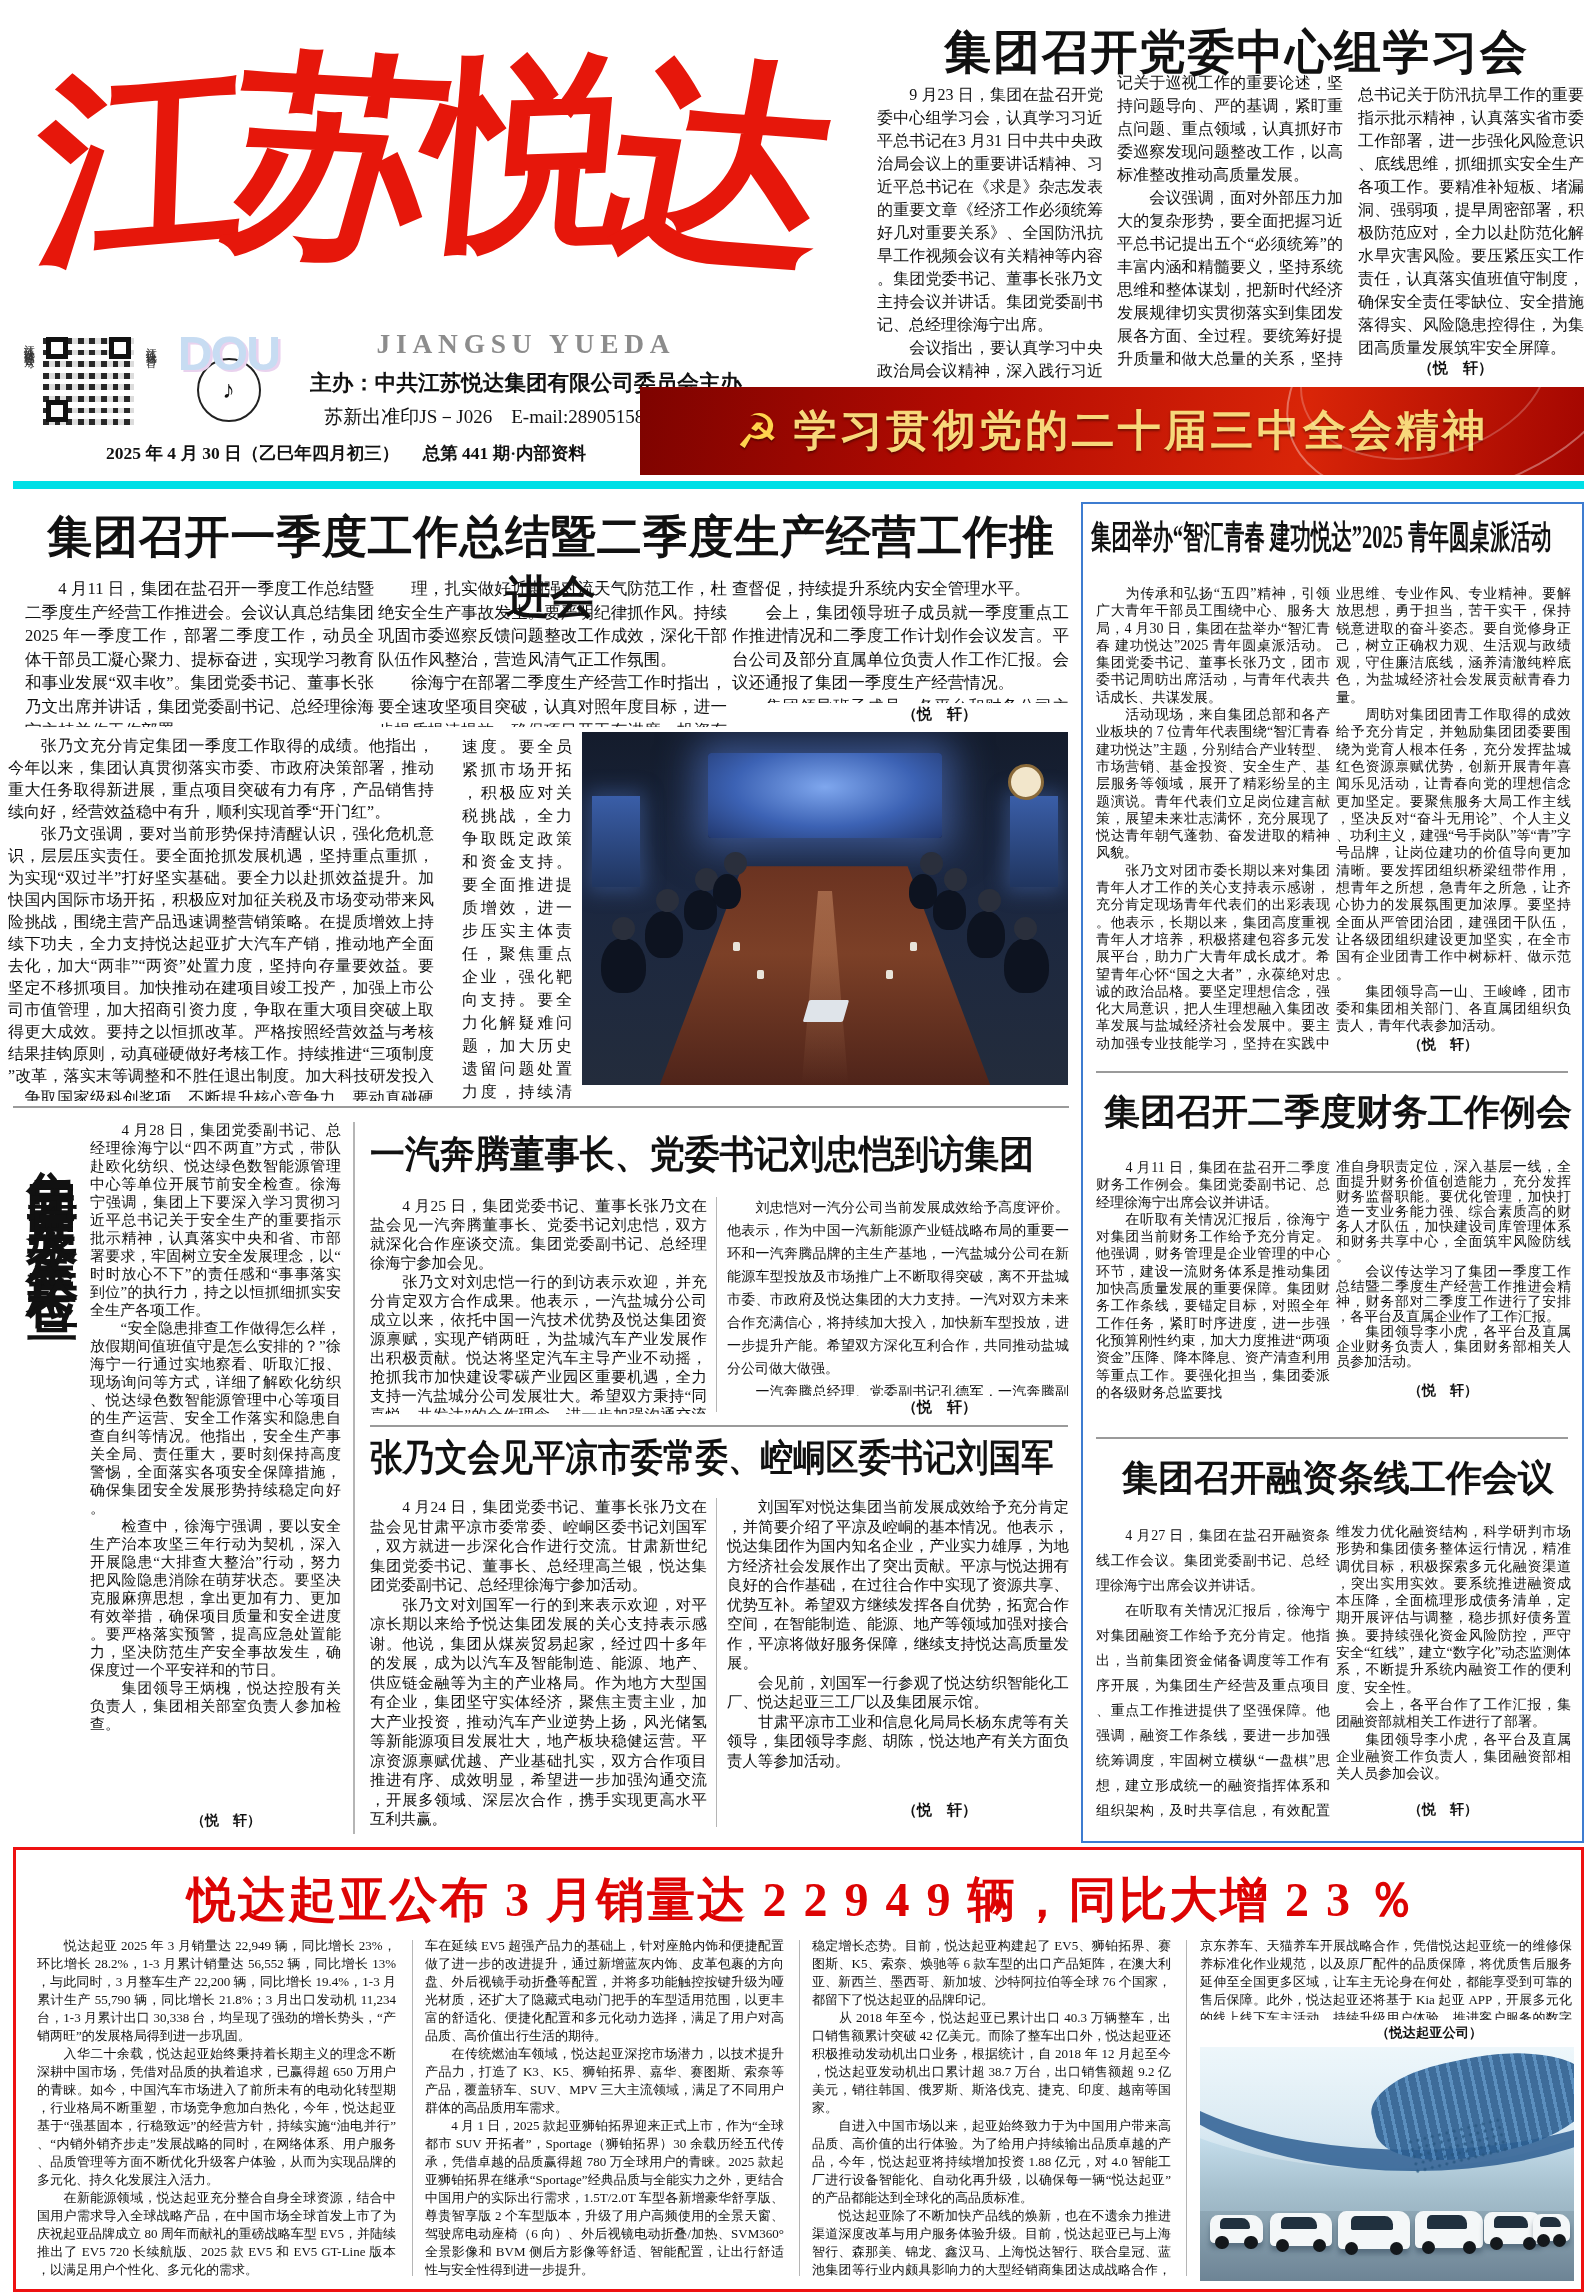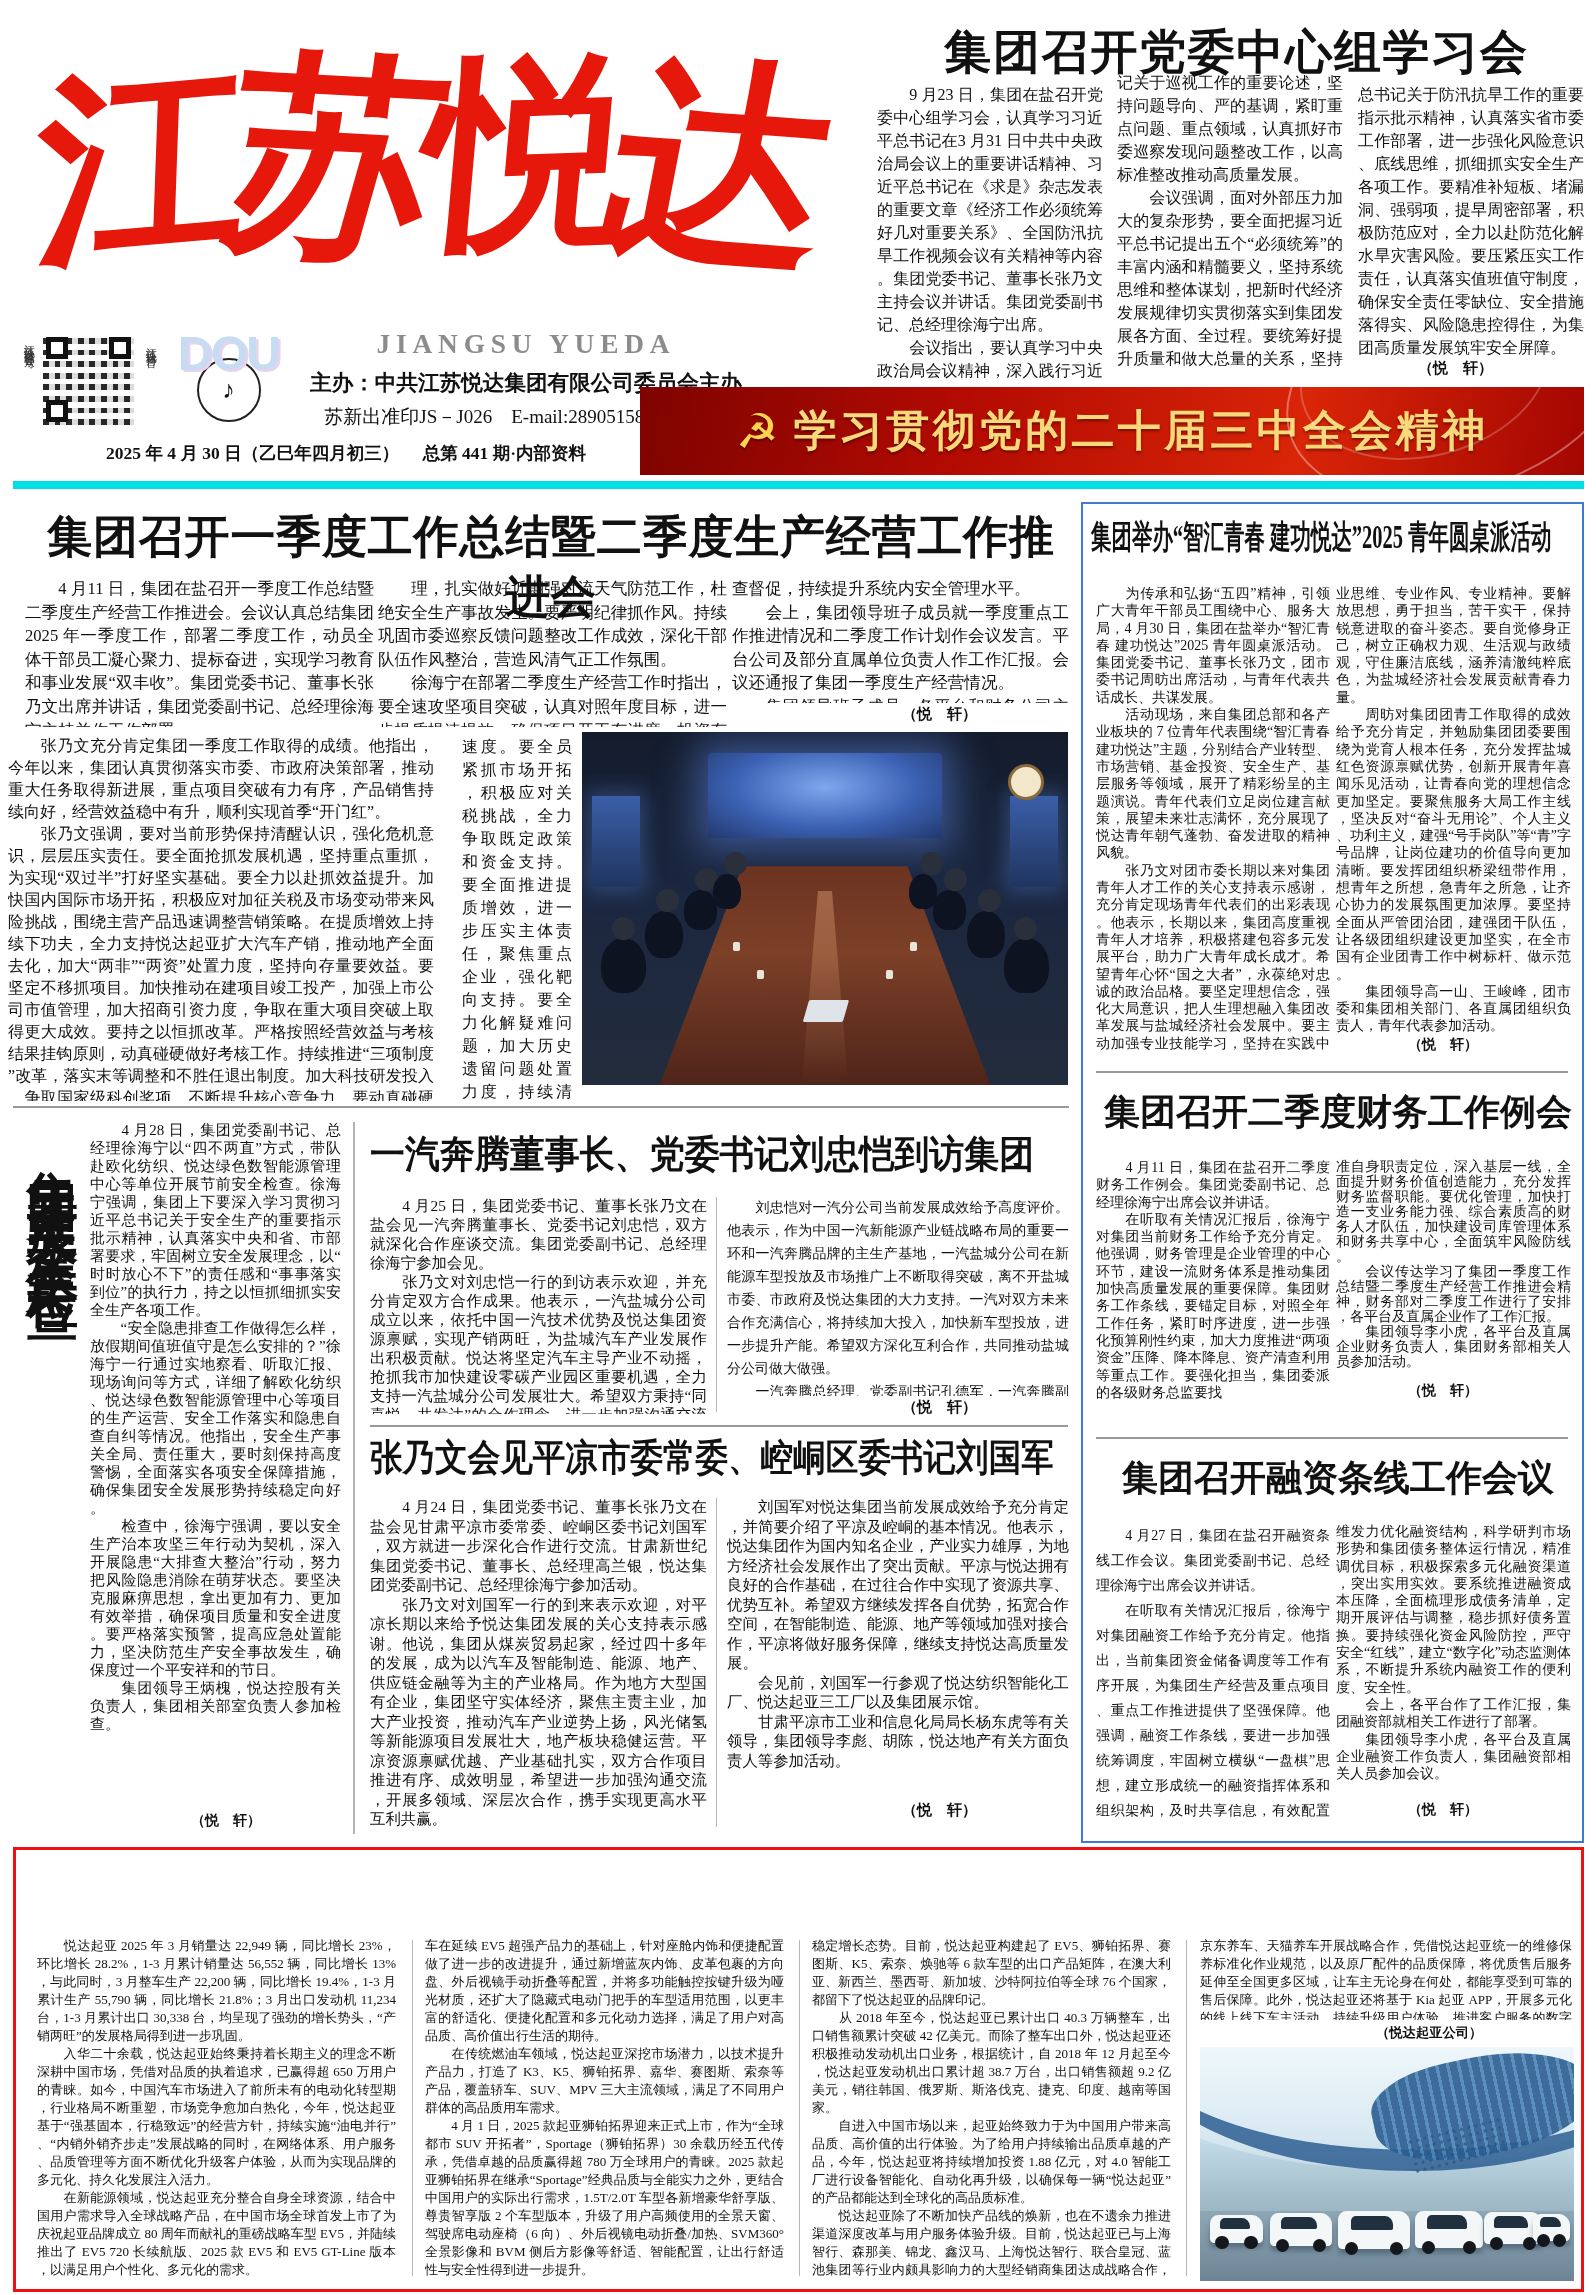--- a/index.html
+++ b/index.html
@@ -242,20 +242,21 @@
 
   <h2 class="abs t-sub" style="left:1091px;top:1448px;width:482px;font-size:36px;">集团召开融资条线工作会议</h2>
   <div class="abs just" style="left:1096px;top:1523px;width:234px;height:303px;font-size:14px;line-height:25px;">　　4 月27 日，集团在盐召开融资条线工作会议。集团党委副书记、总经理徐海宁出席会议并讲话。
 　　在听取有关情况汇报后，徐海宁对集团融资工作给予充分肯定。他指出，当前集团资金储备调度等工作有序开展，为集团生产经营及重点项目、重点工作推进提供了坚强保障。他强调，融资工作条线，要进一步加强统筹调度，牢固树立横纵“一盘棋”思想，建立形成统一的融资指挥体系和组织架构，及时共享信息，有效配置资源。要制定科学合理的融资策略，严格落实规模、成本等指标要求，优先支持核心业务。要多</div>
   <div class="abs just" style="left:1336px;top:1523px;width:235px;height:274px;font-size:14px;line-height:17.3px;">维发力优化融资结构，科学研判市场形势和集团债务整体运行情况，精准调优目标，积极探索多元化融资渠道，突出实用实效。要系统推进融资成本压降，全面梳理形成债务清单，定期开展评估与调整，稳步抓好债务置换。要持续强化资金风险防控，严守安全“红线”，建立“数字化”动态监测体系，不断提升系统内融资工作的便利度、安全性。
 　　会上，各平台作了工作汇报，集团融资部就相关工作进行了部署。
 　　集团领导李小虎，各平台及直属企业融资工作负责人，集团融资部相关人员参加会议。</div>
   <div class="abs byline" style="left:1408px;top:1801px;width:163px;font-size:14px;">（悦　轩）</div>
 
   <div class="abs redbox" style="left:12.5px;top:1847px;width:1565px;height:439px;"></div>
+  <h1 class="abs kia-head" style="left:25px;top:1862px;width:1543px;">悦达起亚公布 3 月销量达 2 2 9 4 9 辆，同比大增 2 3 ％</h1>
 
   <div class="abs just kcol" style="left:37px;top:1937px;width:359px;height:339px;">　　悦达起亚 2025 年 3 月销量达 22,949 辆，同比增长 23%，环比增长 28.2%，1-3 月累计销量达 56,552 辆，同比增长 13%，与此同时，3 月整车生产 22,200 辆，同比增长 19.4%，1-3 月累计生产 55,790 辆，同比增长 21.8%；3 月出口发动机 11,234 台，1-3 月累计出口 30,338 台，均呈现了强劲的增长势头，“产销两旺”的发展格局得到进一步巩固。
 　　入华二十余载，悦达起亚始终秉持着长期主义的理念不断深耕中国市场，凭借对品质的执着追求，已赢得超 650 万用户的青睐。如今，中国汽车市场进入了前所未有的电动化转型期，行业格局不断重塑，市场竞争愈加白热化，今年，悦达起亚基于“强基固本，行稳致远”的经营方针，持续实施“油电并行”、“内销外销齐步走”发展战略的同时，在网络体系、用户服务、品质管理等方面不断优化升级客户体验，从而为实现品牌的多元化、持久化发展注入活力。
 　　在新能源领域，悦达起亚充分整合自身全球资源，结合中国用户需求导入全球战略产品，在中国市场全球首发上市了为庆祝起亚品牌成立 80 周年而献礼的重磅战略车型 EV5，并陆续推出了 EV5 720 长续航版、2025 款 EV5 和 EV5 GT-Line 版本，以满足用户个性化、多元化的需求。
 　　尤为值得关注的是，2025 款 EV5 增配不加价新增 720 Light 入门款车型，进一步降低了长续航版车型的入门槛。新</div>
   <div class="abs just kcol" style="left:425px;top:1937px;width:359px;height:339px;">车在延续 EV5 超强产品力的基础上，针对座舱内饰和便捷配置做了进一步的改进提升，通过新增蓝灰内饰、皮革包裹的方向盘、外后视镜手动折叠等配置，并将多功能触控按键升级为哑光材质，还扩大了隐藏式电动门把手的车型适用范围，以更丰富的舒适化、便捷化配置和多元化动力选择，满足了用户对高品质、高价值出行生活的期待。
 　　在传统燃油车领域，悦达起亚深挖市场潜力，以技术提升产品力，打造了 K3、K5、狮铂拓界、嘉华、赛图斯、索奈等产品，覆盖轿车、SUV、MPV 三大主流领域，满足了不同用户群体的高品质用车需求。
 　　4 月 1 日，2025 款起亚狮铂拓界迎来正式上市，作为“全球都市 SUV 开拓者”，Sportage（狮铂拓界）30 余载历经五代传承，凭借卓越的品质赢得超 780 万全球用户的青睐。2025 款起亚狮铂拓界在继承“Sportage”经典品质与全能实力之外，更结合中国用户的实际出行需求，1.5T/2.0T 车型各新增豪华舒享版、尊贵智享版 2 个车型版本，升级了用户高频使用的全景天窗、驾驶席电动座椅（6 向）、外后视镜电动折叠/加热、SVM360°全景影像和 BVM 侧后方影像等舒适、智能配置，让出行舒适性与安全性得到进一步提升。
 　　在积极践行“油电并行”战略的同时，悦达起亚不断加大力度推进盐城工厂出口基地建设工作，海外出口业务呈现</div>
   <div class="abs just kcol" style="left:812px;top:1937px;width:359px;height:339px;">稳定增长态势。目前，悦达起亚构建起了 EV5、狮铂拓界、赛图斯、K5、索奈、焕驰等 6 款车型的出口产品矩阵，在澳大利亚、新西兰、墨西哥、新加坡、沙特阿拉伯等全球 76 个国家，都留下了悦达起亚的品牌印记。

